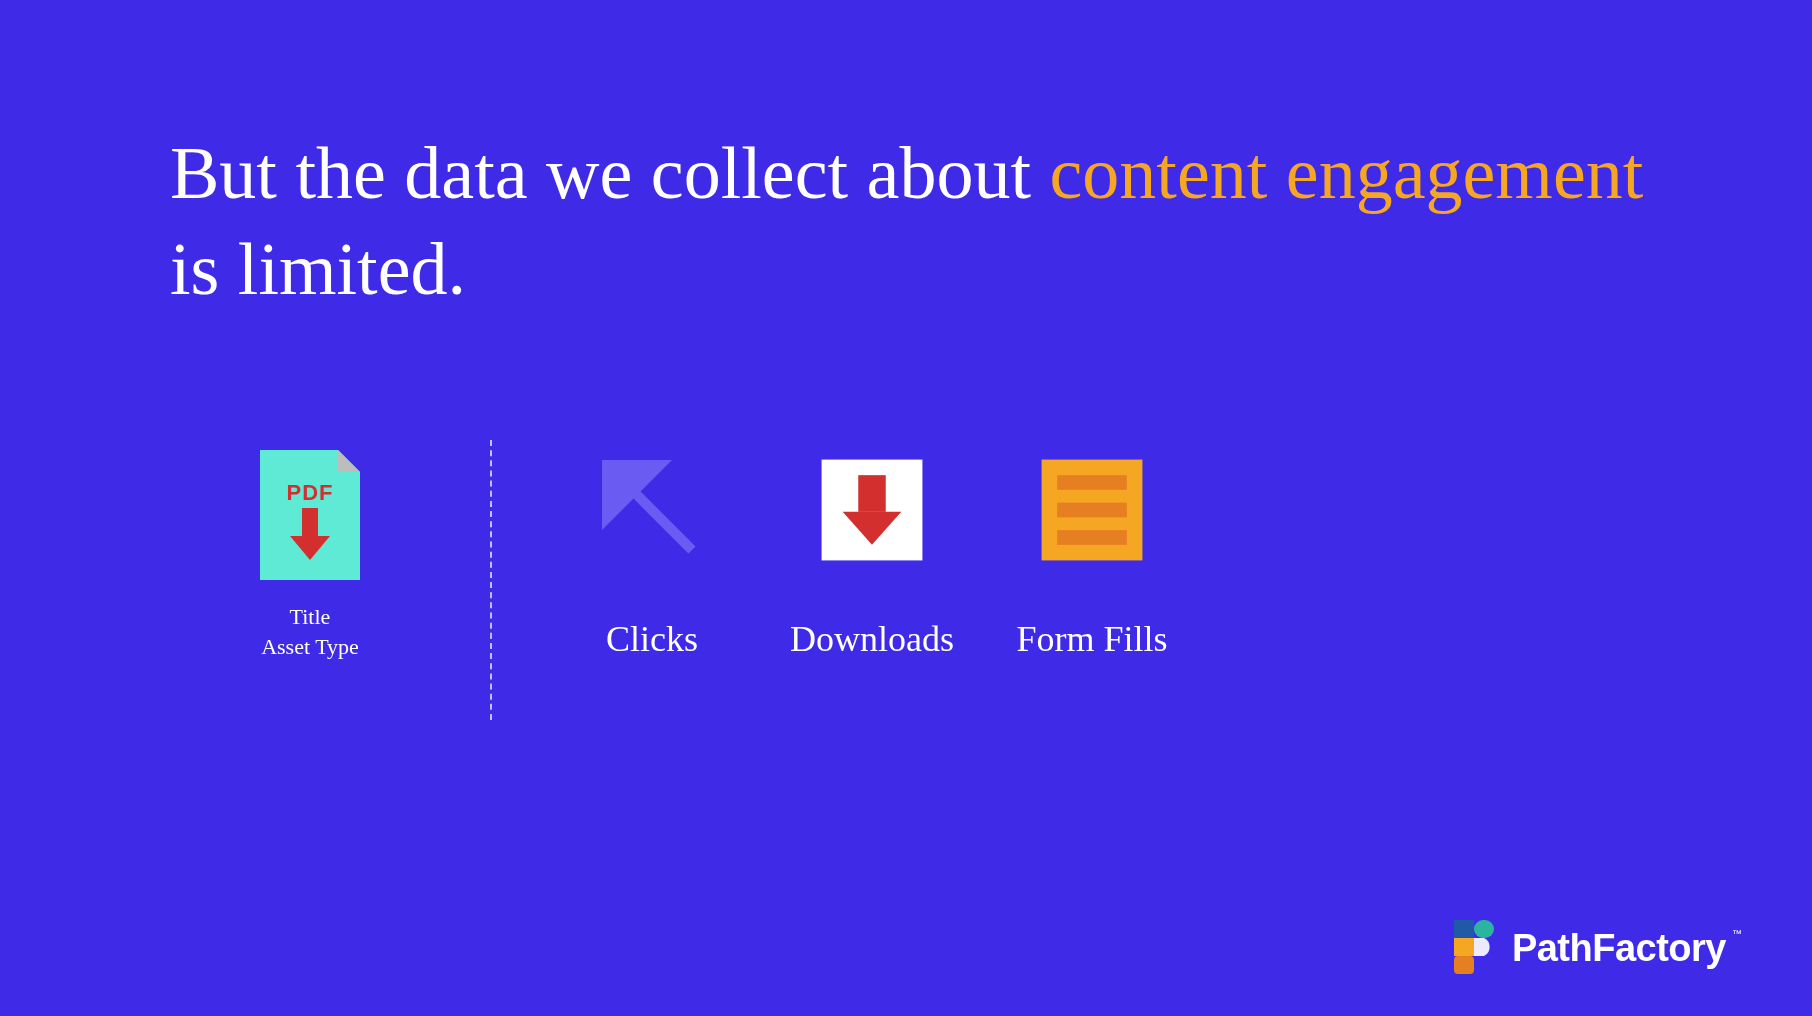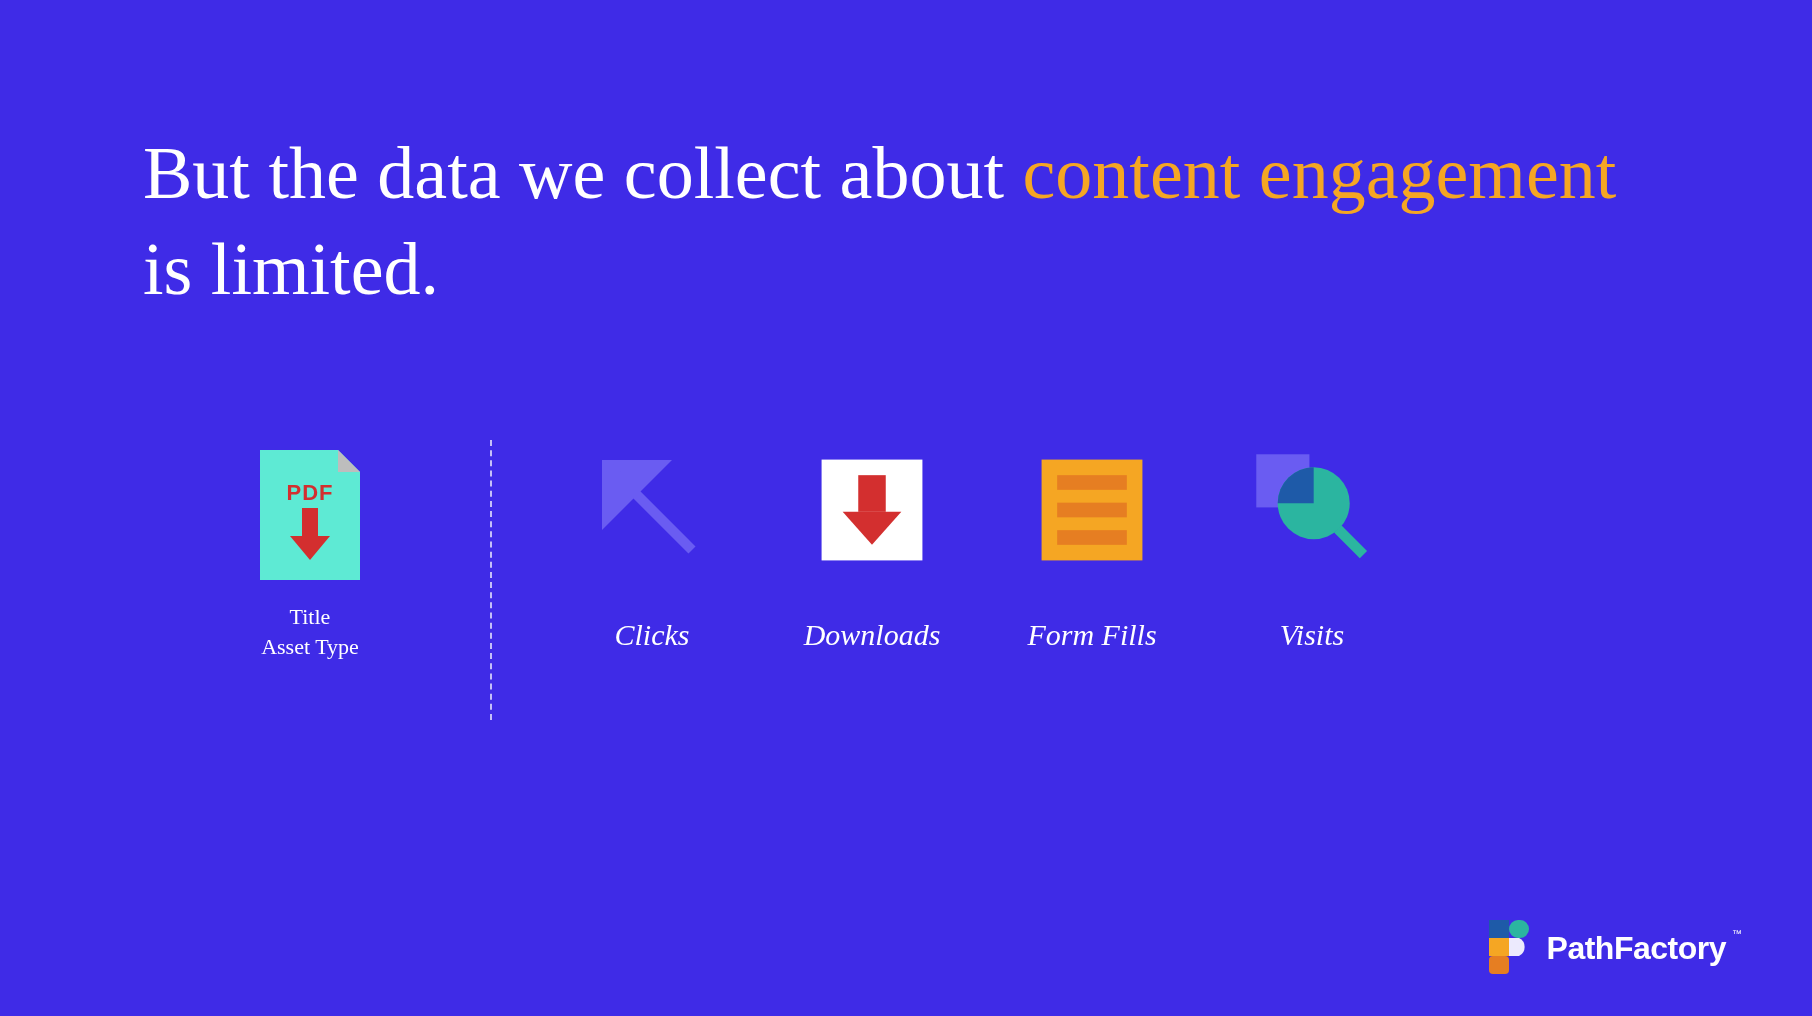--- a/index.html
+++ b/index.html
@@ -12,21 +12,21 @@
     overflow: hidden;
   }
   .slide {
     position: relative;
     width: 100%;
     height: 100%;
     box-sizing: border-box;
   }
   .headline {
     position: absolute;
-    left: 143px;
+    left: 170px;
     top: 125px;
     width: 1500px;
     font-size: 74px;
     line-height: 1.3;
     color: #ffffff;
     font-weight: 400;
   }
   .headline .accent {
     color: #F5A623;
   }
@@ -122,38 +122,37 @@
   .metric-icon {
     width: 120px;
     height: 120px;
     display: flex;
     align-items: center;
     justify-content: center;
   }
   .metric-label {
     margin-top: 48px;
     color: #ffffff;
-    font-size: 30px;
+    font-size: 36px;
     text-align: center;
     white-space: nowrap;
-    font-style: italic;
   }
   .brand {
     position: absolute;
     right: 70px;
     bottom: 40px;
     display: flex;
     align-items: center;
     gap: 14px;
   }
   .brand-name {
     color: #ffffff;
     font-family: Arial, Helvetica, sans-serif;
     font-weight: 700;
-    font-size: 32px;
+    font-size: 38px;
     letter-spacing: -0.5px;
   }
   .brand-tm {
     color: #ffffff;
     font-family: Arial, sans-serif;
     font-size: 10px;
     align-self: flex-start;
     margin-top: 8px;
     margin-left: -8px;
   }
@@ -215,31 +214,20 @@
           <svg viewBox="0 0 120 120" width="110" height="110">
             <rect x="5" y="5" width="110" height="110" fill="#F5A623"></rect>
             <rect x="22" y="22" width="76" height="16" fill="#E67E22"></rect>
             <rect x="22" y="52" width="76" height="16" fill="#E67E22"></rect>
             <rect x="22" y="82" width="76" height="16" fill="#E67E22"></rect>
           </svg>
         </div>
         <div class="metric-label">Form Fills</div>
       </div>
 
-      <div class="metric">
-        <div class="metric-icon">
-          <svg viewBox="0 0 140 140" width="130" height="130">
-            <rect x="5" y="5" width="62" height="62" fill="#6A5CF2"></rect>
-            <circle cx="72" cy="62" r="42" fill="#2BB5A0"></circle>
-            <path d="M72 20 A42 42 0 0 0 30 62 L72 62 Z" fill="#1E5AA8"></path>
-            <line x1="100" y1="92" x2="130" y2="122" stroke="#2BB5A0" stroke-width="12"></line>
-          </svg>
-        </div>
-        <div class="metric-label">Visits</div>
-      </div>
 
     </div>
 
   </div>
 
   <div class="brand">
     <svg width="44" height="56" viewBox="0 0 44 56">
       <rect x="0" y="0" width="20" height="18" fill="#1E5AA8"></rect>
       <rect x="20" y="0" width="20" height="18" rx="9" fill="#2BB5A0"></rect>
       <rect x="0" y="18" width="20" height="18" fill="#F5A623"></rect>

